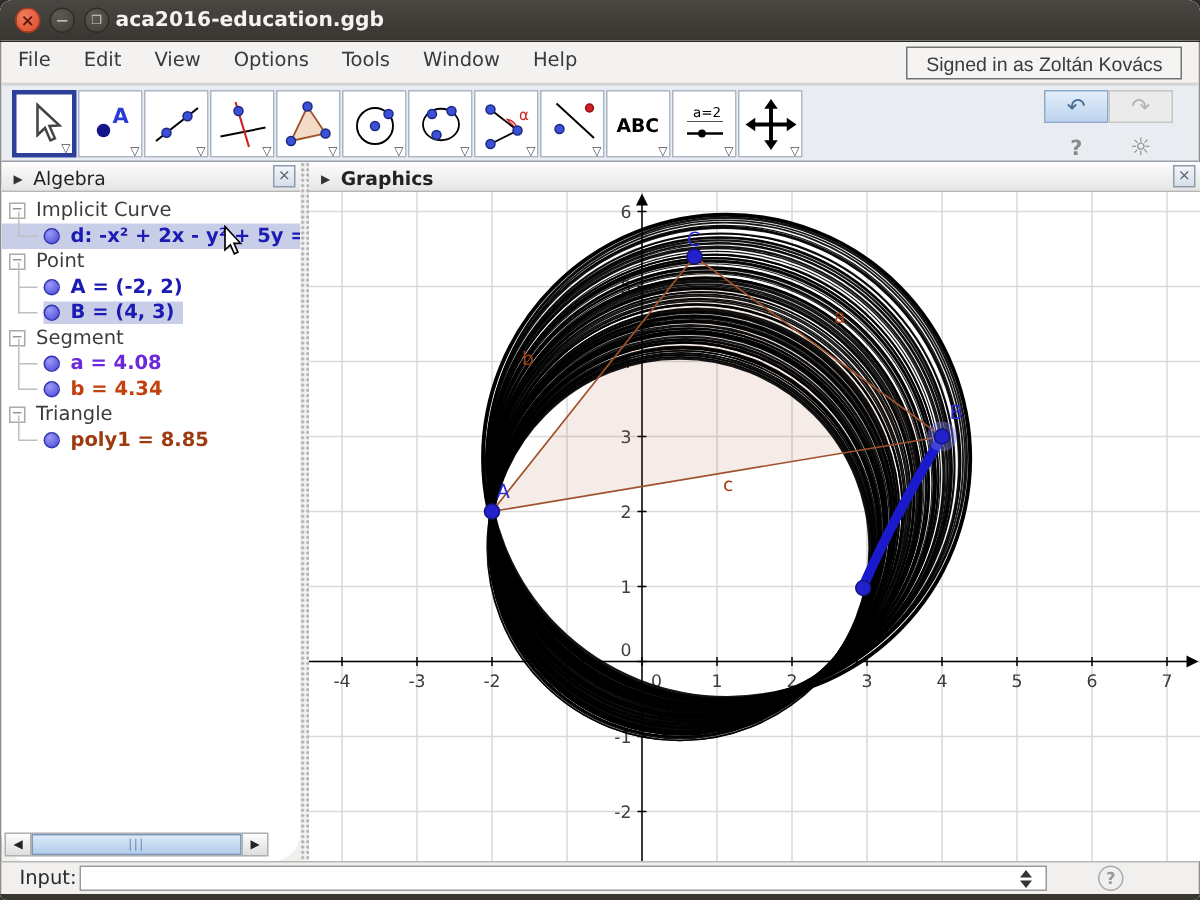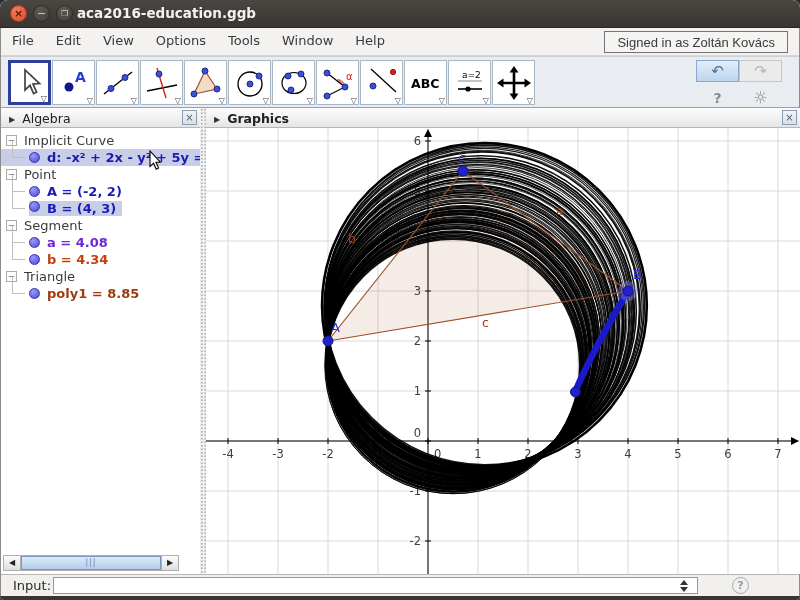--- a/index.html
+++ b/index.html
@@ -35,38 +35,38 @@
   .ubtn.undo{background:linear-gradient(#e3eefa,#bcd4ee);border:1px solid #8aa8cc;color:#4a6e96;}
   .ubtn.redo{background:#ebebeb;border:1px solid #c6c6c6;color:#b4b4b4;}
   .mini{display:inline-block;width:43px;text-align:center;font-size:14px;color:#8a8a8a;margin-top:6px;}
   
   .panel-header{position:absolute;left:0;top:0;right:0;height:20px;
     background:linear-gradient(#fdfdfd,#e5e5e5);border-bottom:1px solid #b6b6b6;
     font-size:12.5px;color:#222;padding:3px 0 0 8px;}
   .ph-tri{font-size:8px;color:#333;margin-right:7px;vertical-align:1px;}
   .ph-close{position:absolute;right:3px;top:2px;width:15px;height:15px;border:1px solid #8b9bb0;
     background:linear-gradient(#f2f5f9,#d8dfe9);font-size:10px;line-height:13px;text-align:center;color:#55606e;}
-  #algebra{position:absolute;left:1px;top:108px;width:199px;height:466px;background:#fff;}
+  #algebra{position:absolute;left:1px;top:108px;width:199px;height:466px;background:#fff;border-radius:18px;}
   #splitter{position:absolute;left:200px;top:108px;width:6px;height:466px;background:#f2f2f2;
     background-image:radial-gradient(circle,#b2b2b2 0.9px,transparent 1.1px);background-size:3.5px 3.5px;}
   #graphics{position:absolute;left:206px;top:108px;width:594px;height:466px;background:#fff;}
   #graphics .panel-header{font-weight:bold;}
   
   #atree{position:absolute;left:0;top:20px;right:0;bottom:38px;overflow:hidden;padding-top:4px;font-size:13px;white-space:nowrap;}
   .agroup{height:17px;display:flex;align-items:center;padding-left:5px;color:#3c3c3c;}
   .minusbox{width:11px;height:11px;border:1px solid #aaa;background:#fdfdfd;color:#777;font-size:9px;
     line-height:9px;text-align:center;margin-right:7px;flex:0 0 auto;}
   .aitem{position:relative;height:17px;display:flex;align-items:center;padding-left:28px;}
   .aitem::before{content:"";position:absolute;left:11px;top:-8px;width:12px;height:16px;
     border-left:1px solid #bfbfbf;border-bottom:1px solid #bfbfbf;}
   .marble{width:11px;height:11px;border-radius:50%;border:1px solid #3434b0;margin-right:7px;flex:0 0 auto;
     background:radial-gradient(circle at 35% 30%,#9a9af8,#4848d8);}
   .itext{font-weight:bold;}
   .aitem.rowsel{background:#c8cee8;}
-  .selwrap{background:#c8cee8;display:flex;padding-right:6px;}
+  .selwrap{background:#c8cee8;display:flex;align-items:center;padding-right:6px;}
   
   .hscroll{position:absolute;left:2px;bottom:3px;width:176px;height:16px;border:1px solid #b0b0b0;background:#f0f0f0;display:flex;}
   .sbtn{width:17px;height:14px;background:linear-gradient(#fcfcfc,#dedede);border-right:1px solid #b0b0b0;
     font-size:8px;line-height:14px;text-align:center;color:#222;}
   .sbtn.right{border-right:none;border-left:1px solid #b0b0b0;}
   .sthumb{flex:1;background:linear-gradient(#dce9f8,#b3cdeb);border:1px solid #7a99c0;
     font-size:8px;line-height:12px;text-align:center;color:#6a88b0;letter-spacing:1px;}
   
   #tooltip{position:absolute;left:149px;top:176px;height:18px;padding:1px 5px;z-index:50;
     background:#d9e4f6;border:1px solid #7e99c8;color:#1e3a70;font-size:12.5px;white-space:nowrap;}

